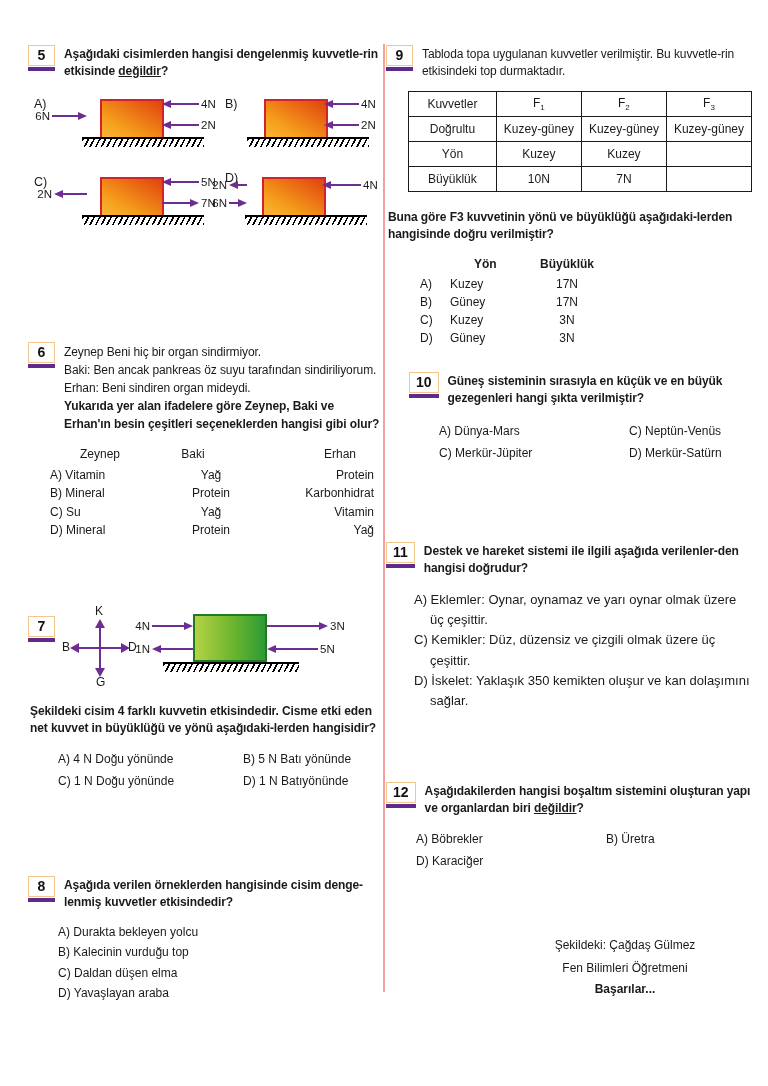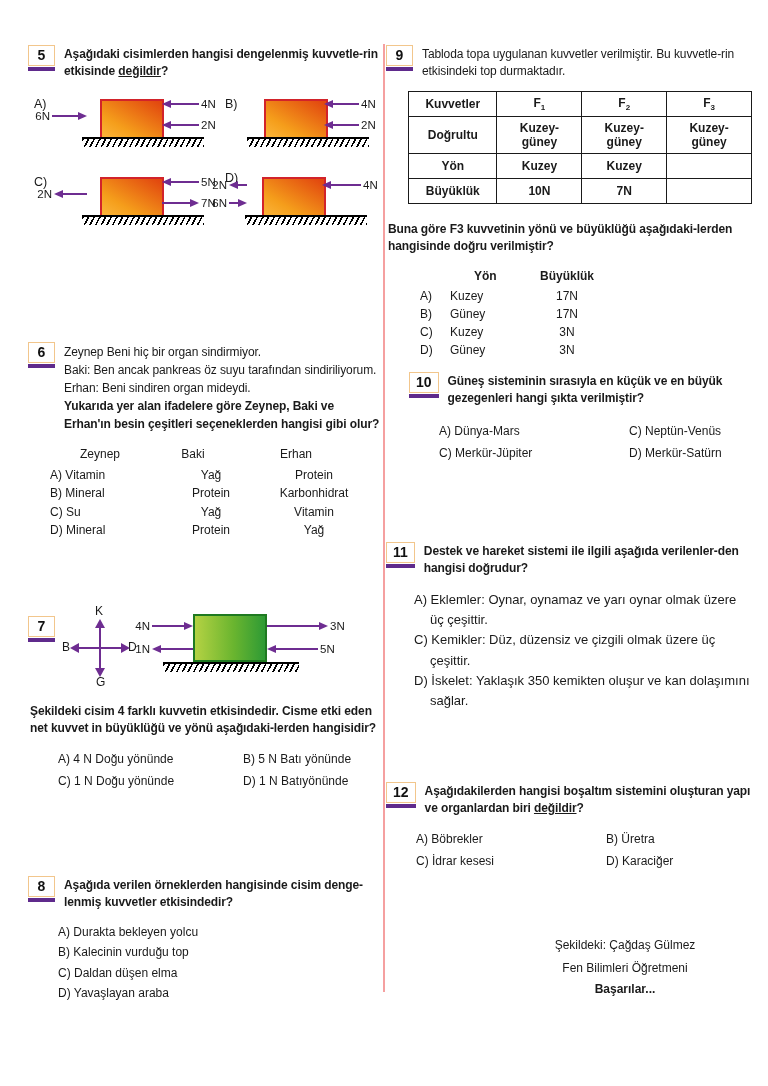--- a/index.html
+++ b/index.html
@@ -44,31 +44,31 @@
   .comp-b { position:absolute; left:0;  top:36px; }
   .comp-d { position:absolute; left:66px; top:36px; }
 
   
   .stmt { line-height:1.5; }
   .t6 { margin-top:12px; margin-left:22px; line-height:1.55; }
   .t6-head { display:flex; margin-bottom:2px; }
   .t6-row { display:flex; }
   .t6c1 { width:118px; }
   .t6c2 { width:86px; text-align:center; }
-  .t6c3 { width:120px; text-align:center; }
+  .t6c3 { width:120px; text-align:right; }
   .t6-head .t6c1 { text-align:center; width:100px; padding-left:0; }
   .ulh { }
 
   
   .figband { position:relative; height:92px; }
   .q7area { position:absolute; left:100px; top:6px; width:245px; height:78px; }
   .optgrid { display:grid; grid-template-columns:185px 160px; row-gap:4px; margin-left:30px; line-height:1.5; }
 
   
-  table.t9 { border-collapse:collapse; margin:12px 0 8px 22px;font-weight:bold; }
+  table.t9 { border-collapse:collapse; margin:12px 0 8px 22px; }
   table.t9 td { border:1.6px solid #1a1a1a; text-align:center; padding:4px 6px; height:16px; font-size:12px; }
   table.t9 td.c0 { width:82px; }
   table.t9 td.cf { width:82px; }
   sub { font-size:8px; }
   .opt9 { margin:12px 0 0 34px; line-height:1.5; }
   .opt9-head { font-weight:bold; display:flex; margin-bottom:2px; }
   .opt9-row { display:flex; }
   .o9k { width:30px; }
   .o9y { width:78px; }
   .o9b { width:78px; text-align:center; }
@@ -389,21 +389,20 @@
     <div class="q-head">
       <div class="badge-wrap">
         <div class="badge">12</div>
         <div class="badge-bar"></div>
       </div>
       <div class="q-title"><span>Aşağıdakilerden hangisi boşaltım sistemini oluşturan yapı ve organlardan biri </span><span class="ul">değildir</span><span>?</span></div>
     </div>
     <div class="optgrid" style="grid-template-columns:190px 160px; margin-top:14px;">
       <span>A) Böbrekler</span>
       <span>B) Üretra</span>
-      <span>C) İdrar kesesi</span>
       <span>D) Karaciğer</span>
     </div>
   </section>
 
   <div class="footer">
     <div class="f1">Şekildeki: Çağdaş Gülmez</div>
     <div class="f2">Fen Bilimleri Öğretmeni</div>
     <div class="f3">Başarılar...</div>
   </div>
 </div>

